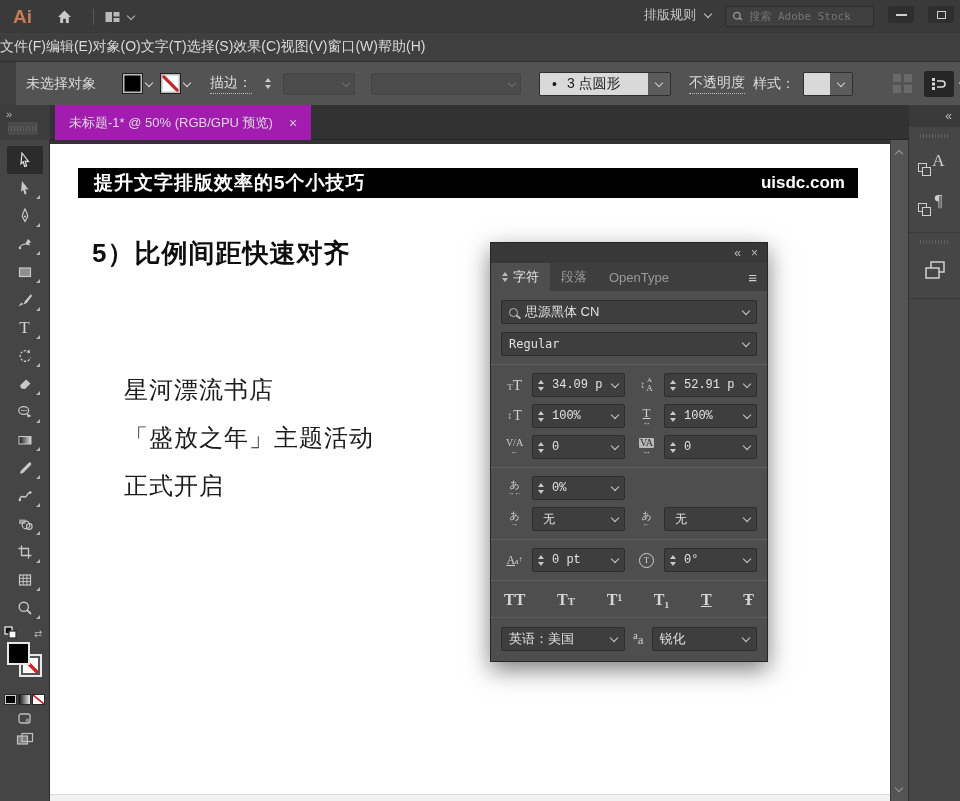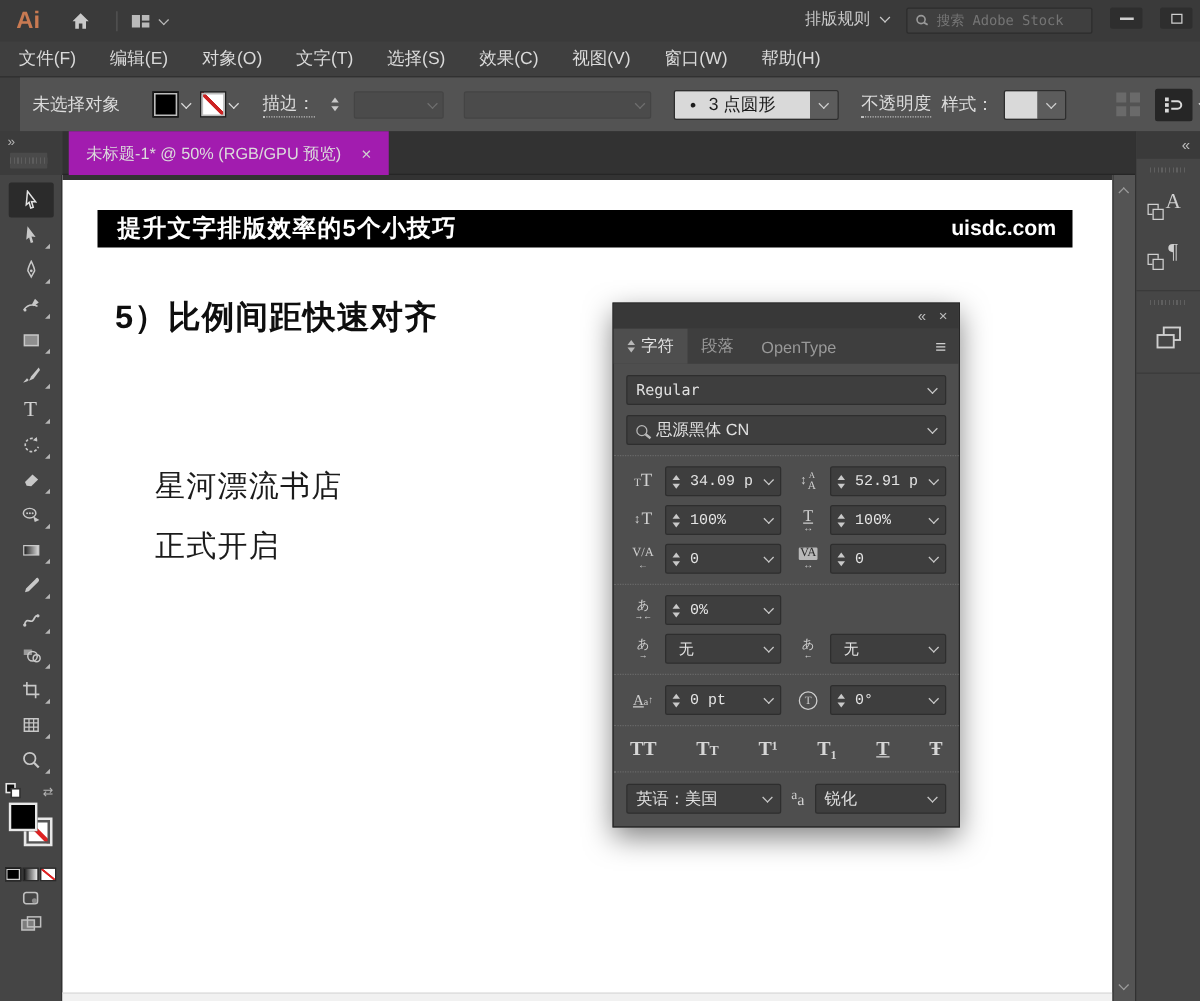--- a/index.html
+++ b/index.html
@@ -27,21 +27,21 @@
   #arrange-wrap{display:flex;align-items:center;gap:7px;color:#b9b9b9}
   #tb-right{margin-left:auto;display:flex;align-items:flex-start;gap:14px;padding-right:6px}
   #workspace-switcher{display:flex;align-items:center;gap:9px;color:#c9c9c9;font-size:13px}
   #stock-search{display:flex;align-items:center;gap:6px;width:149px;height:21px;background:#3f3f3f;border:1px solid #2c2c2c;border-radius:2px;padding:0 6px;color:#8f8f8f}
   #stock-search input{background:transparent;border:none;outline:none;color:#9a9a9a;font-size:11px;width:100%;font-family:"DejaVu Sans Mono",monospace}
   .win-btn{width:26px;height:17px;background:#2e2e2e;border-radius:2px;display:flex;align-items:center;justify-content:center}
   .win-btn .bar{width:11px;height:2px;background:#cfcfcf}
   .win-btn .box{width:9px;height:8px;border:1.5px solid #cfcfcf}
 
   
-  #menubar{position:absolute;left:0;top:33px;width:960px;height:29px;background:#3f3f3f;display:flex;align-items:center;gap:27px;padding-left:15px;font-size:14px;color:#dadada;border-bottom:1px solid #2e2e2e}
+  #menubar{position:absolute;left:0;top:33px;width:960px;height:29px;background:#3f3f3f;display:flex;align-items:center;font-size:14px;color:#dadada;border-bottom:1px solid #2e2e2e}
   .menu-item{cursor:default}
 
   
   #controlbar{position:absolute;left:16px;top:62px;width:960px;height:43px;background:#535353;display:flex;align-items:center;padding:0 10px;gap:8px;font-size:14px;color:#dcdcdc}
   #status-text{margin-right:18px}
   .swatch-wrap{display:flex;align-items:center;gap:3px}
   .swatch{width:21px;height:21px;border:1px solid #1f1f1f}
   #fill-swatch{background:#000;box-shadow:inset 0 0 0 1.5px #bdbdbd}
   #stroke-swatch{background:linear-gradient(to top right,#fff 44%,#cc2222 45%,#cc2222 55%,#fff 56%);box-shadow:inset 0 0 0 1.5px #bdbdbd}
   .dotted-label{border-bottom:1px dotted #bdbdbd;padding-bottom:1px}
@@ -409,20 +409,21 @@
 </div>
 
 <div id="canvas">
   <div id="banner">
     <span id="banner-title">提升文字排版效率的5个小技巧</span>
     <span id="banner-site">uisdc.com</span>
   </div>
   <div id="heading">5）比例间距快速对齐</div>
   <div id="body-text">
     <div>星河漂流书店</div>
+    <div>「盛放之年」主题活动</div>
     <div>正式开启</div>
   </div>
 
   <div id="char-panel">
     <div id="cp-head">
       <span>«</span>
       <span>×</span>
     </div>
     <div id="cp-tabs">
       <span class="cp-tab active">
@@ -431,26 +432,26 @@
             <i class="d"></i>
           </span>
         <span>字符</span>
       </span>
       <span class="cp-tab">段落</span>
       <span class="cp-tab">OpenType</span>
       <span id="cp-menu">≡</span>
     </div>
     <div id="cp-body">
       <div class="dd">
-        <span style="font-family:'DejaVu Sans Mono',monospace;font-size:12px">Regular</span>
-        <span class="chev"></span>
-      </div>
-      <div class="dd">
         <span class="loupe"></span>
         <span>思源黑体 CN</span>
+        <span class="chev"></span>
+      </div>
+      <div class="dd">
+        <span style="font-family:'DejaVu Sans Mono',monospace;font-size:12px">Regular</span>
         <span class="chev"></span>
       </div>
 
       <div class="cp-sep"></div>
 
       <div class="frow">
         <span class="fcol">
           <span class="ficon">
               <span style="display:flex;align-items:baseline">
                 <span style="font-size:9px">T</span>

